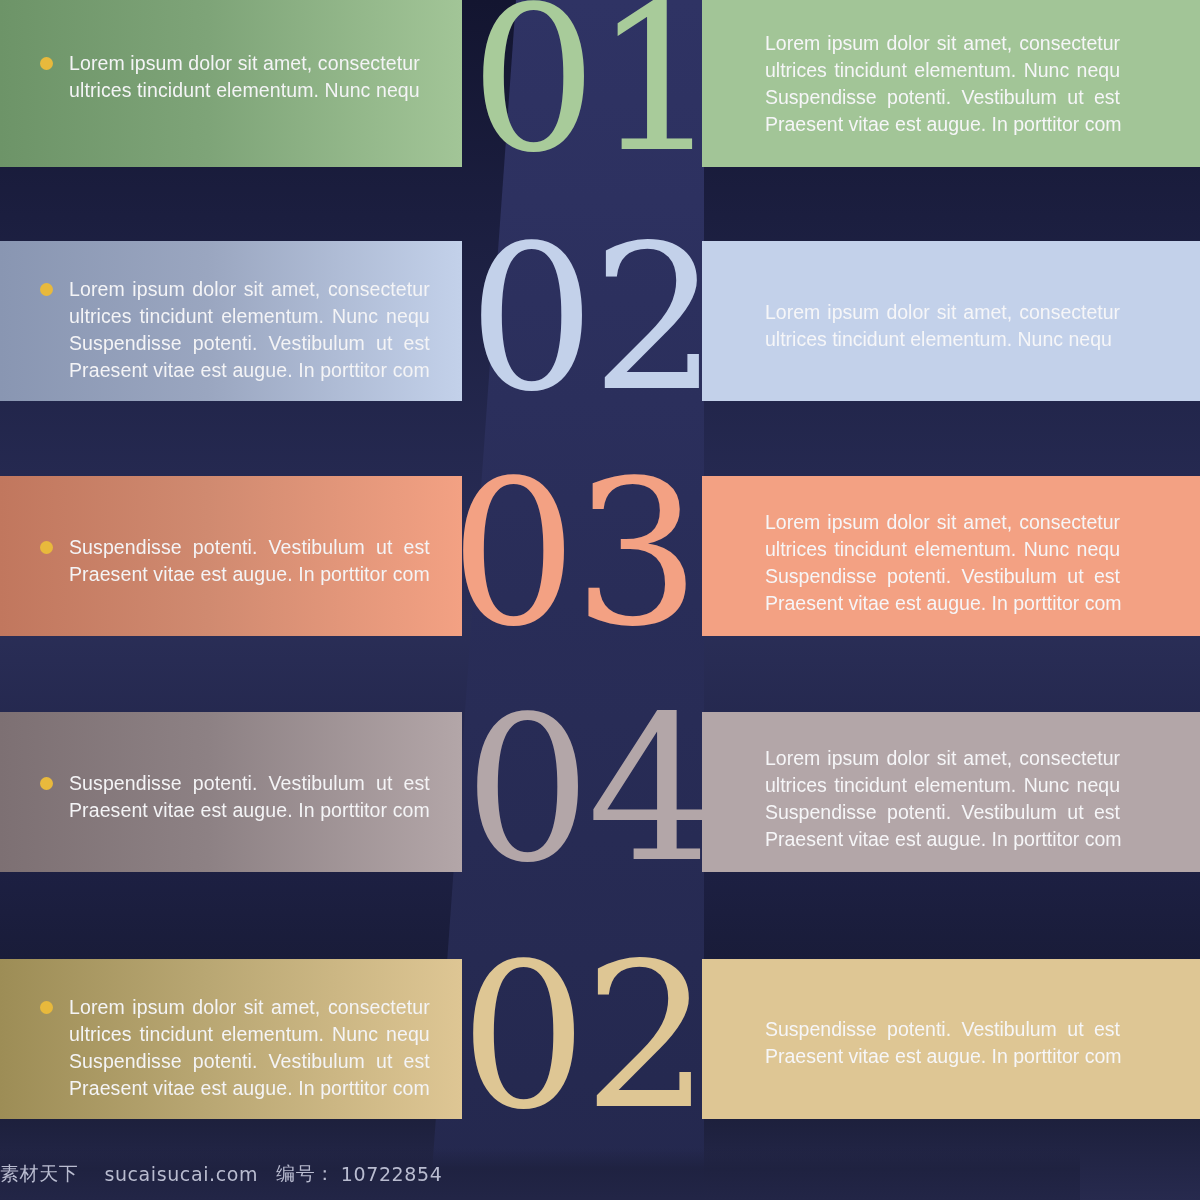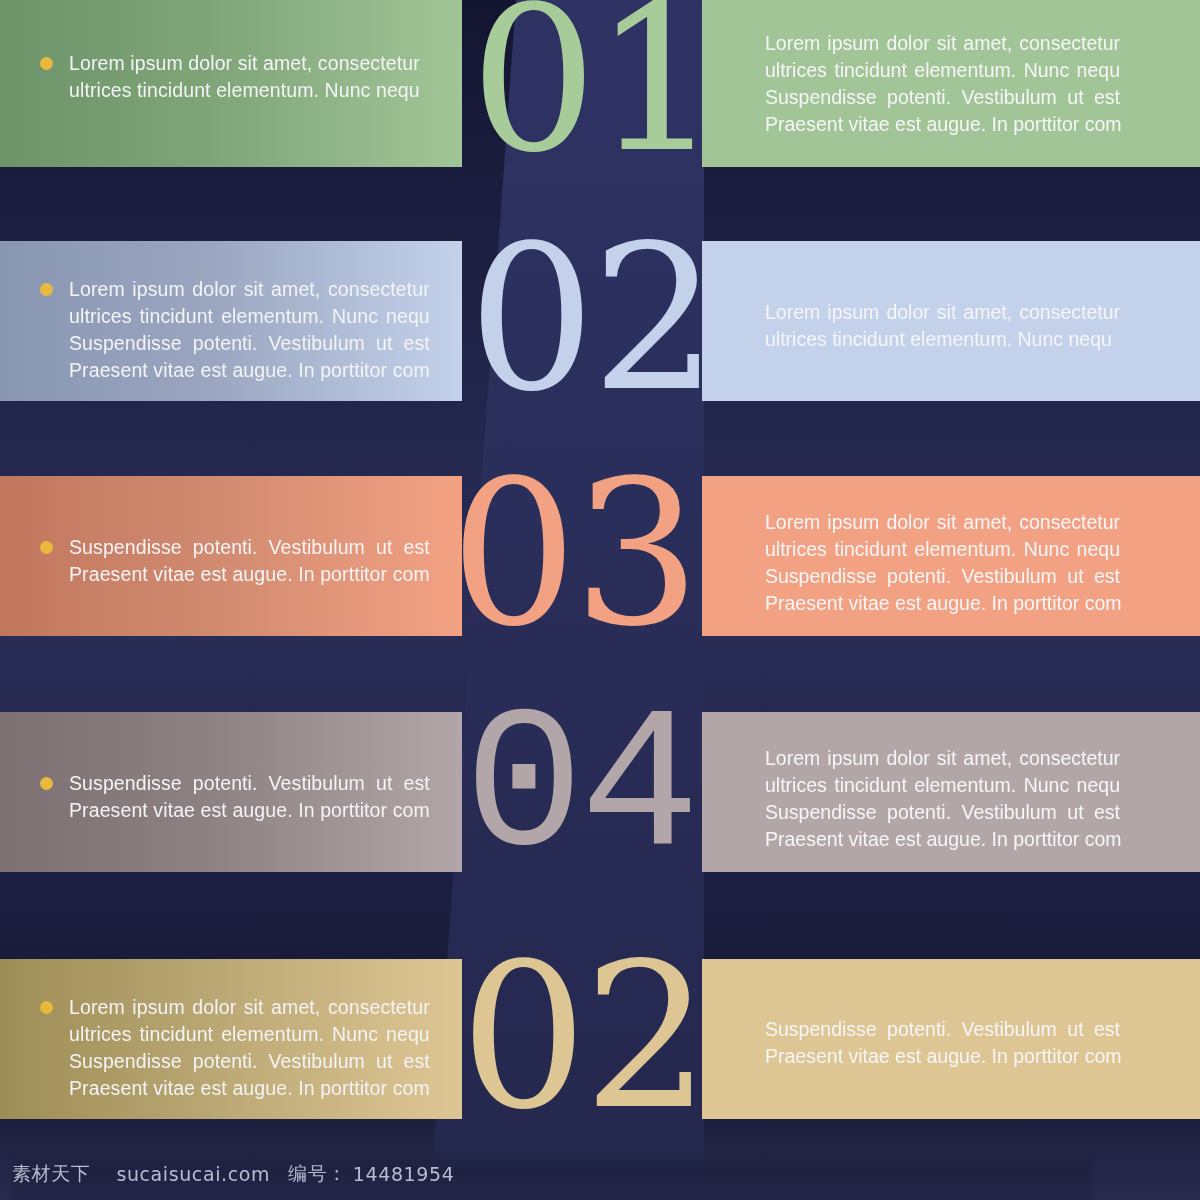--- a/index.html
+++ b/index.html
@@ -116,21 +116,21 @@
     font-size: 200px;
     line-height: 1;
     letter-spacing: -4px;
     white-space: nowrap;
     pointer-events: none;
   }
 
   
   #watermark {
     position: absolute;
-    left: 12px;
+    left: 0;
     bottom: 0;
     width: 1080px;
     height: 52px;
     display: flex;
     align-items: center;
     z-index: 6;
     background: linear-gradient(180deg, rgba(22,25,52,0.0) 0%, rgba(30,33,63,0.85) 40%, rgba(34,37,70,0.95) 100%);
   }
   #watermark span {
     color: #b9bcd0;
@@ -233,21 +233,21 @@
       </span>
     </div>
 
     <div class="right-text" style="left:765px;top:33px;width:355px;">
       <span class="ln">Lorem ipsum dolor sit amet, consectetur</span>
       <span class="ln">ultrices tincidunt elementum. Nunc nequ</span>
       <span class="ln">Suspendisse potenti. Vestibulum ut est</span>
       <span class="ln last">Praesent vitae est augue. In porttitor com</span>
     </div>
   </div>
-  <div class="numeral" style="left:464px;top:690px;color:#b3a6a8;font-family:Liberation Mono, monospace;">04</div>
+  <div class="numeral" style="left:464px;top:690px;color:#b3a6a8;">04</div>
 
   <div class="step" style="top:959px;height:160px;">
     <div class="panel panel-left" style="width:462px;height:160px;background:linear-gradient(90deg,#9d8d56 0%,#b9a773 45%,#dec694 100%);"></div>
     <div class="panel panel-right" style="width:498px;height:160px;background:#dec694;"></div>
 
     <div class="bullet-row" style="left:40px;top:35px;width:396px;">
       <span class="bullet-dot"></span>
       <span class="body-text">
         <span class="ln">Lorem ipsum dolor sit amet, consectetur</span>
         <span class="ln">ultrices tincidunt elementum. Nunc nequ</span>
@@ -260,16 +260,16 @@
       <span class="ln">Suspendisse potenti. Vestibulum ut est</span>
       <span class="ln last">Praesent vitae est augue. In porttitor com</span>
     </div>
   </div>
   <div class="numeral" style="left:460px;top:937px;color:#dec694;">02</div>
 
   <div id="watermark">
     <span class="wm-cn">素材天下</span>
     <span class="wm-site">sucaisucai.com</span>
     <span class="wm-label">编号：</span>
-    <span class="wm-id">14481954</span>
+    <span class="wm-id">10722854</span>
   </div>
 
 </div>
 
 </body></html>

